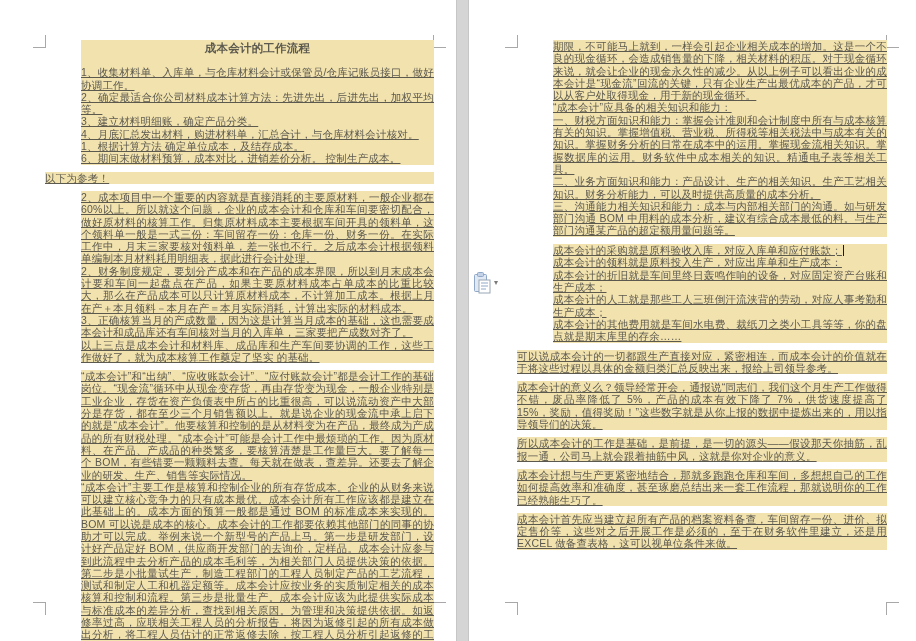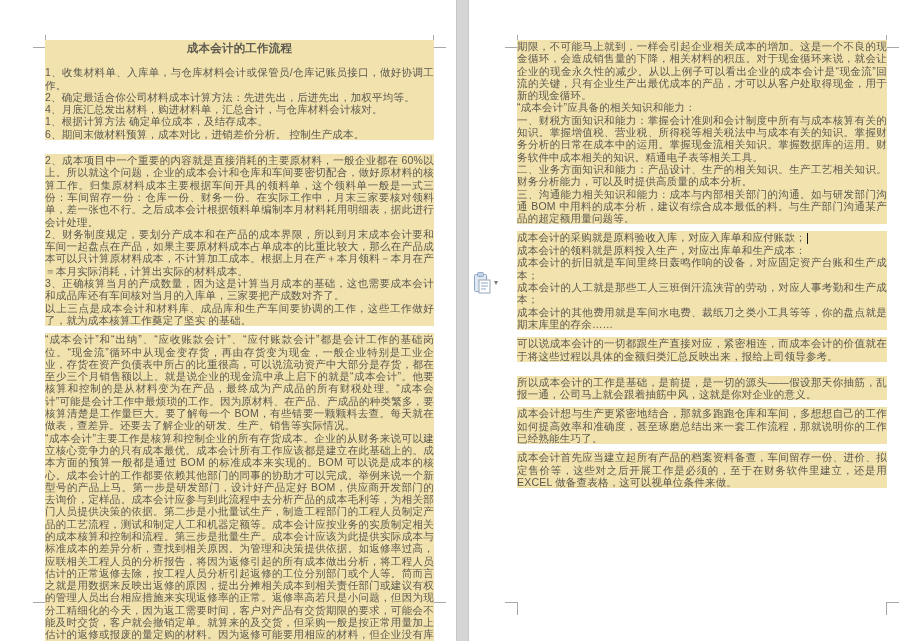--- a/index.html
+++ b/index.html
@@ -15,27 +15,27 @@
     box-shadow:inset 1px 0 0 #c6c6c6, inset -1px 0 0 #c6c6c6;
   }
   
   .text-area{
     position:absolute;top:40px;
     font-size:10.5px;line-height:12.3px;letter-spacing:0.2px;
     color:#5c594f;text-align:justify;
   }
   .text-area.left{left:45px;width:389px;}
   .text-area.right{left:517px;width:370px;}
-  .hl{background:#f2e3ae;}
+  .hl{background:#f2e3ae;margin-left:36px;}
   .gap{height:7px;}
   .doc-title{
     text-align:center;font-weight:bold;font-size:11.5px;
     padding:2px 0 12px 0;
   }
-  .para{margin:0;}
+  .para{margin:0;text-decoration:underline;}
   .cursor{
     display:inline-block;width:1px;height:11px;background:#1a1a1a;
     vertical-align:middle;margin-left:1px;
   }
   
   .mark{position:absolute;width:12px;height:12px;}
   .mark.tl{border-right:1px solid #a8a8a8;border-bottom:1px solid #a8a8a8;}
   .mark.tr{border-left:1px solid #a8a8a8;border-bottom:1px solid #a8a8a8;}
   .mark.bl{border-right:1px solid #a8a8a8;border-top:1px solid #a8a8a8;}
   .mark.br{border-left:1px solid #a8a8a8;border-top:1px solid #a8a8a8;}
@@ -61,25 +61,27 @@
 <div class="mark tl" style="left:505px;top:35px;"></div>
 <div class="mark tr" style="left:886px;top:35px;"></div>
 <div class="mark bl" style="left:505px;top:602px;"></div>
 <div class="mark br" style="left:886px;top:602px;"></div>
 
 <div class="text-area left">
   <div class="hl">
     <div class="doc-title">成本会计的工作流程</div>
     <div class="para">1、收集材料单、入库单，与仓库材料会计或保管员/仓库记账员接口，做好协调工作。</div>
     <div class="para">2、确定最适合你公司材料成本计算方法：先进先出，后进先出，加权平均等。</div>
+    <div class="para">3、建立材料明细账，确定产品分类。</div>
     <div class="para">4、月底汇总发出材料，购进材料单，汇总合计，与仓库材料会计核对。</div>
     <div class="para">1、根据计算方法 确定单位成本，及结存成本。</div>
     <div class="para">6、期间末做材料预算，成本对比，进销差价分析。 控制生产成本。</div>
   </div>
   <div class="gap"></div>
+  <div class="hl para">以下为参考！</div>
   <div class="gap"></div>
   <div class="hl">
     <div class="para">2、成本项目中一个重要的内容就是直接消耗的主要原材料，一般企业都在 60%以上。所以就这个问题，企业的成本会计和仓库和车间要密切配合，做好原材料的核算工作。归集原材料成本主要根据车间开具的领料单，这个领料单一般是一式三份：车间留存一份：仓库一份、财务一份。在实际工作中，月末三家要核对领料单，差一张也不行。之后成本会计根据领料单编制本月材料耗用明细表，据此进行会计处理。</div>
     <div class="para">2、财务制度规定，要划分产成本和在产品的成本界限，所以到月末成本会计要和车间一起盘点在产品，如果主要原材料成本占单成本的比重比较大，那么在产品成本可以只计算原材料成本，不计算加工成本。根据上月在产＋本月领料－本月在产＝本月实际消耗，计算出实际的材料成本。</div>
     <div class="para">3、正确核算当月的产成数量，因为这是计算当月成本的基础，这也需要成本会计和成品库还有车间核对当月的入库单，三家要把产成数对齐了。</div>
     <div class="para">以上三点是成本会计和材料库、成品库和生产车间要协调的工作，这些工作做好了，就为成本核算工作奠定了坚实 的基础。</div>
   </div>
   <div class="gap"></div>
   <div class="hl">
     <div class="para">“成本会计”和“出纳”、“应收账款会计”、“应付账款会计”都是会计工作的基础岗位。“现金流”循环中从现金变存货，再由存货变为现金，一般企业特别是工业企业，存货在资产负债表中所占的比重很高，可以说流动资产中大部分是存货，都在至少三个月销售额以上。就是说企业的现金流中承上启下的就是“成本会计”。他要核算和控制的是从材料变为在产品，最终成为产成品的所有财税处理。“成本会计”可能是会计工作中最烦琐的工作。因为原材料、在产品、产成品的种类繁多，要核算清楚是工作量巨大。要了解每一个 BOM，有些错要一颗颗料去查。每天就在做表，查差异。还要去了解企业的研发、生产、销售等实际情况。</div>
@@ -99,20 +101,21 @@
   <div class="hl">
     <div class="para"><span>成本会计的采购就是原料验收入库，对应入库单和应付账款；</span><span class="cursor"></span></div>
     <div class="para">成本会计的领料就是原料投入生产，对应出库单和生产成本：</div>
     <div class="para">成本会计的折旧就是车间里终日轰鸣作响的设备，对应固定资产台账和生产成本；</div>
     <div class="para">成本会计的人工就是那些工人三班倒汗流浃背的劳动，对应人事考勤和生产成本；</div>
     <div class="para">成本会计的其他费用就是车间水电费、裁纸刀之类小工具等等，你的盘点就是期末库里的存余……</div>
   </div>
   <div class="gap"></div>
   <div class="hl para">可以说成本会计的一切都跟生产直接对应，紧密相连，而成本会计的价值就在于将这些过程以具体的金额归类汇总反映出来，报给上司领导参考。</div>
   <div class="gap"></div>
+  <div class="hl para">成本会计的意义么？领导经常开会，通报说“同志们，我们这个月生产工作做得不错，废品率降低了 5%，产品的成本有效下降了 7%，供货速度提高了 15%，奖励，值得奖励！”这些数字就是从你上报的数据中提炼出来的，用以指导领导们的决策。</div>
   <div class="gap"></div>
   <div class="hl para">所以成本会计的工作是基础，是前提，是一切的源头——假设那天你抽筋，乱报一通，公司马上就会跟着抽筋中风，这就是你对企业的意义。</div>
   <div class="gap"></div>
   <div class="hl para">成本会计想与生产更紧密地结合，那就多跑跑仓库和车间，多想想自己的工作如何提高效率和准确度，甚至琢磨总结出来一套工作流程，那就说明你的工作已经熟能生巧了。</div>
   <div class="gap"></div>
   <div class="hl para">成本会计首先应当建立起所有产品的档案资料备查，车间留存一份、进价、拟定售价等，这些对之后开展工作是必须的，至于在财务软件里建立，还是用 EXCEL 做备查表格，这可以视单位条件来做。</div>
   <div class="gap"></div>
 
 </div>
 

